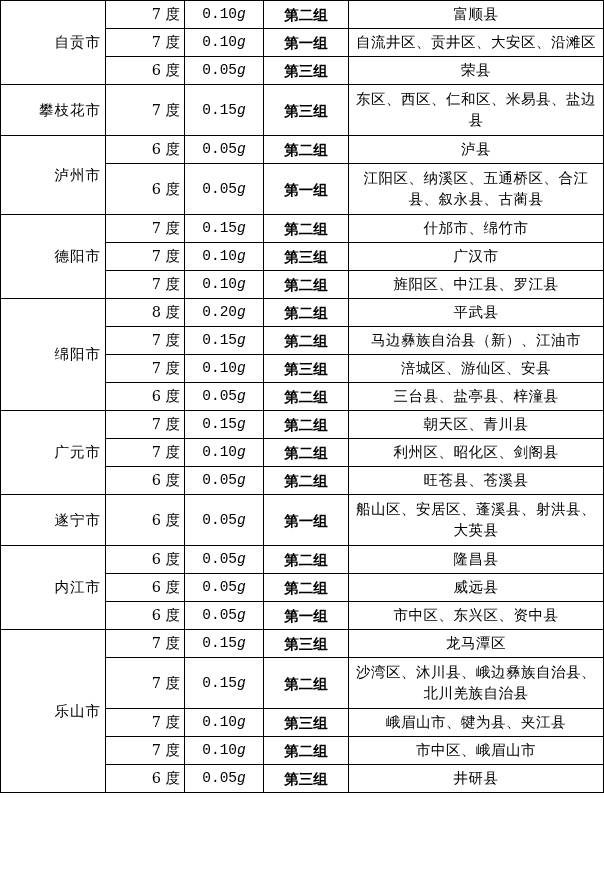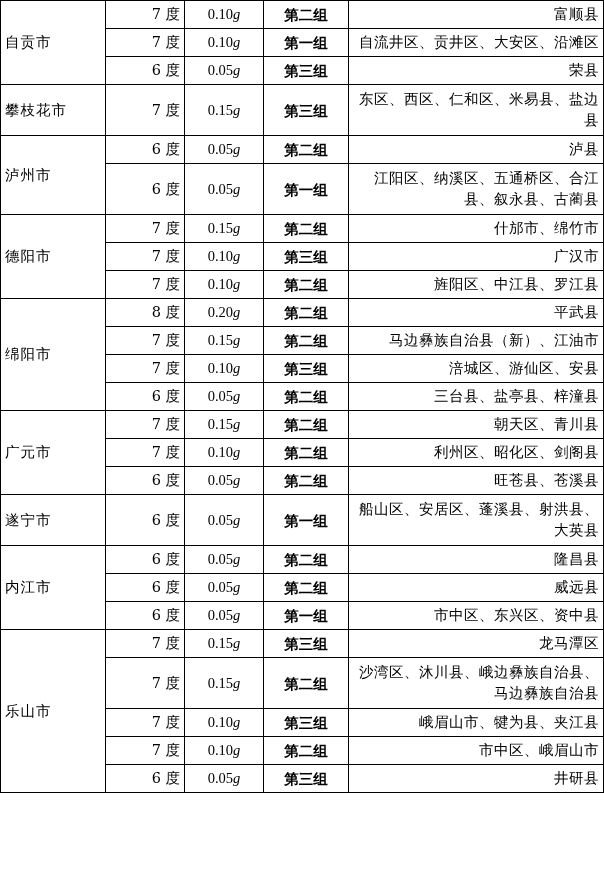--- a/index.html
+++ b/index.html
@@ -26,46 +26,46 @@
   }
   table.seismic td {
     border: 1px solid #000000;
     vertical-align: middle;
     padding: 3px 4px;
     font-size: 14.5px;
     line-height: 1.45;
   }
   td.city {
     width: 96px;
-    text-align: left;
+    text-align: right;
     letter-spacing: 1px;
   }
   td.intensity {
     width: 70px;
     text-align: right;
     white-space: nowrap;
   }
   td.accel {
     width: 70px;
     text-align: center;
-    font-family: Liberation Serif, serif;
+    font-family: Liberation Mono, monospace;
     white-space: nowrap;
     margin-left: 16px;
   }
   td.accel i {
     font-style: italic;
   }
   td.group {
     width: 76px;
     text-align: center;
     white-space: nowrap;
     font-weight: bold;
   }
   td.areas {
-    text-align: right;
+    text-align: center;
     padding-left: 10px;
     letter-spacing: 0.5px;
   }
   .row-tall td {
     height: 44px;
   }
 </style>
 </head>
 <body>
 
@@ -204,21 +204,21 @@
           <td class="city" rowspan="5">乐山市</td>
           <td class="intensity">7 度</td>
           <td class="accel"><span>0.15</span><i>g</i></td>
           <td class="group">第三组</td>
           <td class="areas">龙马潭区</td>
         </tr>
         <tr class="row-tall">
           <td class="intensity">7 度</td>
           <td class="accel"><span>0.15</span><i>g</i></td>
           <td class="group">第二组</td>
-          <td class="areas">沙湾区、沐川县、峨边彝族自治县、马边彝族自治县</td>
+          <td class="areas">沙湾区、沐川县、峨边彝族自治县、北川羌族自治县</td>
         </tr>
         <tr>
           <td class="intensity">7 度</td>
           <td class="accel"><span>0.10</span><i>g</i></td>
           <td class="group">第三组</td>
           <td class="areas">峨眉山市、犍为县、夹江县</td>
         </tr>
         <tr>
           <td class="intensity">7 度</td>
           <td class="accel"><span>0.10</span><i>g</i></td>

